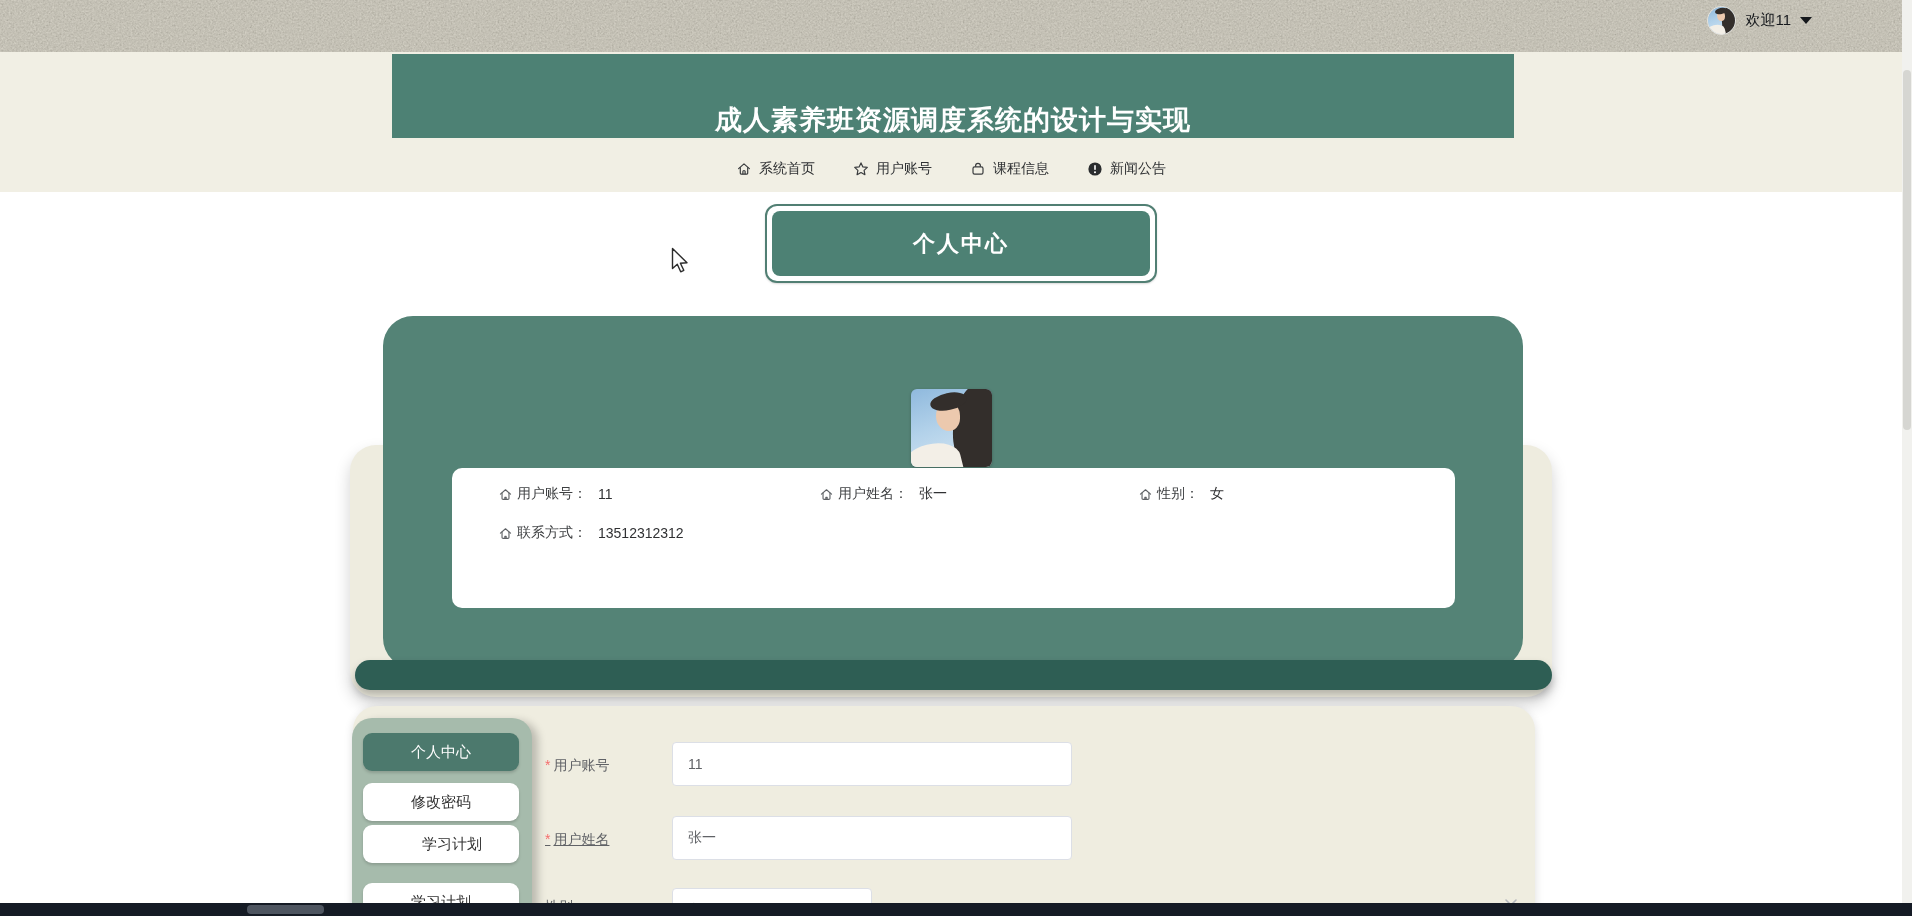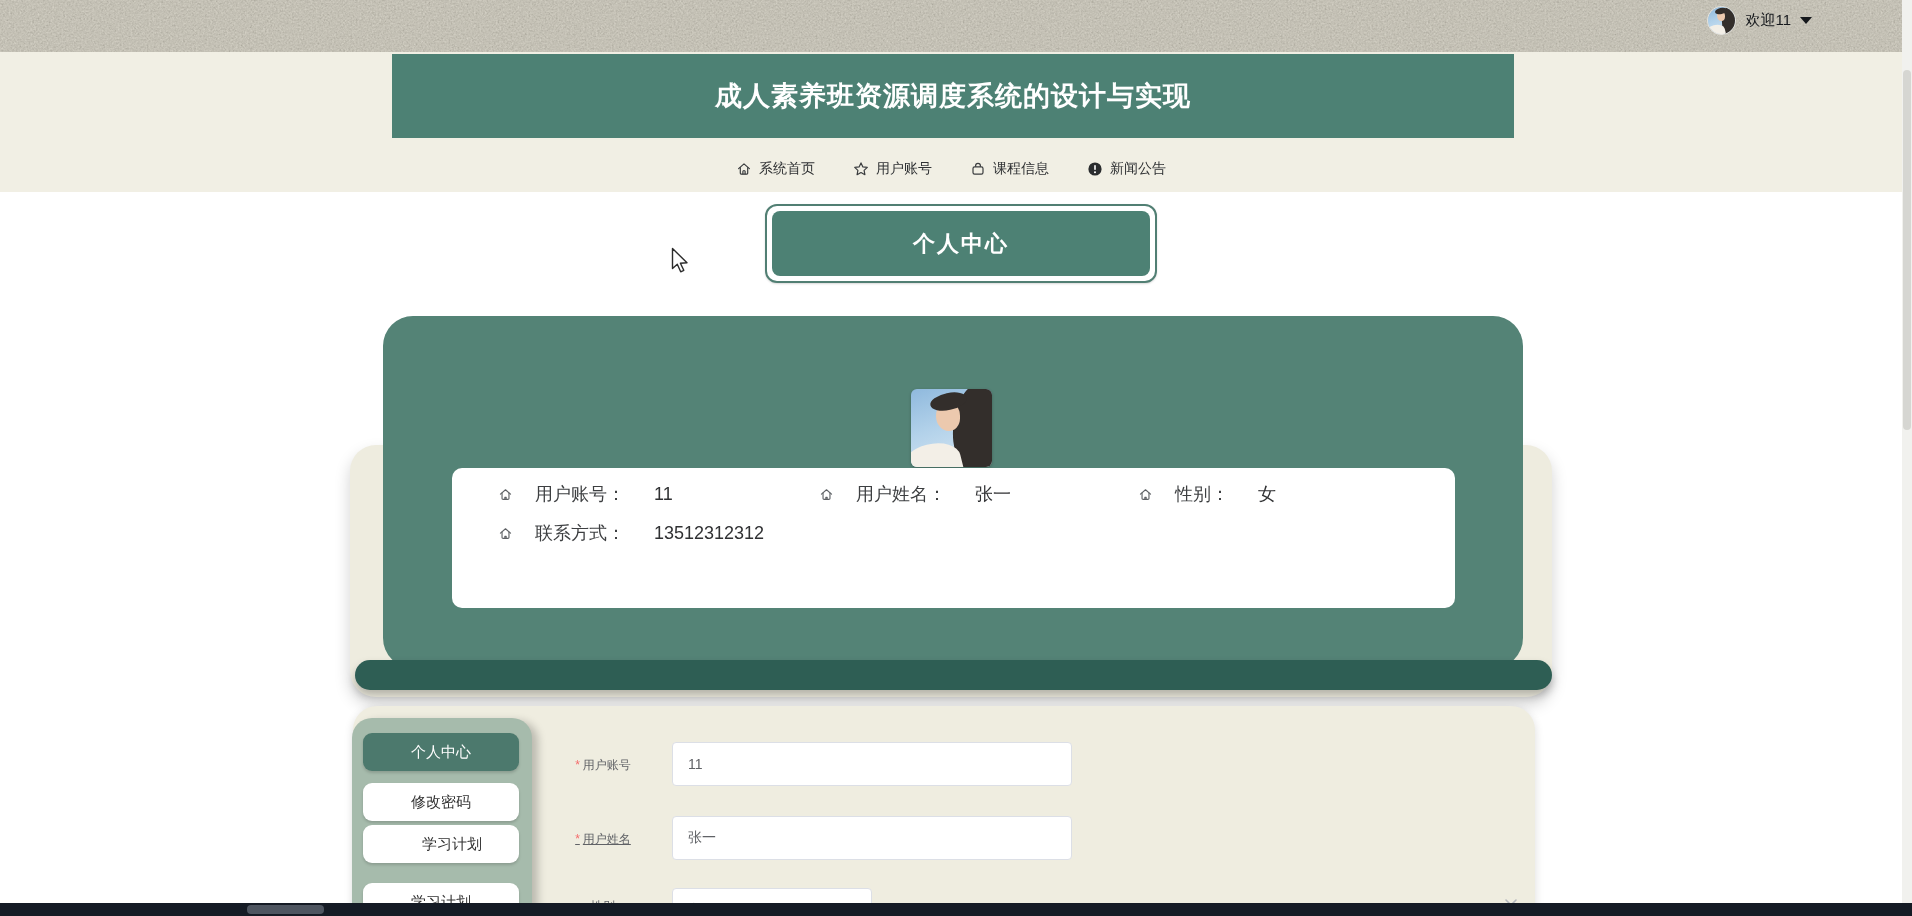--- a/index.html
+++ b/index.html
@@ -10,46 +10,46 @@
   
   .topbar { left:0; top:0; width:1912px; height:52px; background:#ccc6b1; overflow:hidden; }
   .topbar svg { position:absolute; left:0; top:0; }
   .user-chip { position:absolute; right:100px; top:0; height:40px; display:flex; align-items:center; gap:9px; z-index:5; }
   .mini-avatar { width:29px; height:29px; border-radius:50%; overflow:hidden; position:relative; border:1px solid rgba(255,255,255,.6); }
   .welcome { font-size:15px; color:#15181c; }
   .caret-down { width:0; height:0; border-left:6px solid transparent; border-right:6px solid transparent; border-top:7px solid #15181c; }
 
   
   .cream-band { left:0; top:52px; width:1902px; height:140px; background:#f1efe4; }
-  .banner { left:392px; top:54px; width:1122px; height:84px; background:#4d8174; display:flex; align-items:center; justify-content:center; }
+  .banner { left:392px; top:54px; width:1122px; height:84px; background:#4d8174; display:flex; align-items:flex-end; justify-content:center; }
   .banner-title { color:#ffffff; font-size:27px; font-weight:bold; letter-spacing:1px; }
   .nav-row { left:0; top:148px; width:1902px; height:42px; display:flex; align-items:center; justify-content:center; gap:38px;text-align:center; }
   .nav-item { display:flex; align-items:center; gap:7px; font-size:14px; color:#2f3133; cursor:pointer; }
   .nav-item svg { display:block; }
 
   
   .title-frame { left:765px; top:204px; width:392px; height:79px; background:#ffffff; border:2px solid #517f73; border-radius:12px; padding:5px; box-shadow:0 1px 2px rgba(0,0,0,.15); }
   .title-inner { width:100%; height:100%; background:#4d8174; border-radius:8px; display:flex; align-items:center; justify-content:center; }
   .title-inner span { color:#fff; font-size:22px; font-weight:bold; letter-spacing:2px; }
 
   
   .p-back { left:350px; top:445px; width:1202px; height:252px; background:#eeecdf; border-radius:26px; box-shadow:0 8px 16px rgba(0,0,0,.18); }
   .p-card { left:383px; top:316px; width:1140px; height:352px; background:#548376; border-radius:30px; }
   .p-photo { left:911px; top:389px; width:81px; height:78px; border-radius:6px; overflow:hidden; box-shadow:0 1px 3px rgba(0,0,0,.25); }
   .info-card { left:452px; top:468px; width:1003px; height:140px; background:#ffffff; border-radius:10px; }
-  .info-field { position:absolute; display:flex; align-items:center; gap:22px; font-size:18px; color:#3d3f41; height:18px; }
+  .info-field { position:absolute; display:flex; align-items:center; gap:4px; font-size:14px; color:#3d3f41; height:18px; }
   .info-field .val { margin-left:7px; color:#303133; }
   .base-pill { left:355px; top:660px; width:1197px; height:30px; background:#2e5e54; border-radius:15px; box-shadow:0 5px 9px rgba(0,0,0,.25); }
 
   
   .form-panel { left:353px; top:706px; width:1182px; height:210px; background:#efede0; border-radius:24px 24px 0 0; box-shadow:0 3px 10px rgba(0,0,0,.14); }
   .sidebar { left:352px; top:718px; width:180px; height:198px; background:#a6bbac; border-radius:20px 20px 0 0; box-shadow:6px 3px 8px rgba(0,0,0,.22); }
   .side-btn { position:absolute; left:11px; width:156px; height:38px; border-radius:9px; display:flex; align-items:center; justify-content:center; font-size:15px; background:#ffffff; color:#333; box-shadow:0 2px 3px rgba(0,0,0,.16); cursor:pointer; }
   .side-btn.active { background:#4c796d; color:#ffffff; }
-  .form-label { position:absolute; width:116px; text-align:center; font-size:12px; color:#606266; height:18px; line-height:18px; }
+  .form-label { position:absolute; width:116px; text-align:left; font-size:14px; color:#606266; height:18px; line-height:18px; }
   .req-star { color:#f56c6c; margin-right:3px; }
   .form-input { position:absolute; height:44px; background:#fff; border:1px solid #dcdfe6; border-radius:4px; font-size:14px; color:#606266; padding:0 15px; outline:none; font-family:"Liberation Sans","DejaVu Sans",sans-serif; }
   .select-arrow { left:1504px; top:893px; color:#b4b7bd; }
 
   
   .photo-art { position:absolute; inset:0; background:linear-gradient(160deg,#8fb9dd 0%,#b3d2ea 45%,#dbe9f4 100%); }
   .photo-art .hair { position:absolute; right:-14%; top:-8%; width:62%; height:118%; background:#332e2b; border-radius:50% 46% 42% 58%; transform:rotate(7deg); }
   .photo-art .face { position:absolute; left:31%; top:17%; width:30%; height:37%; background:#ecc9ae; border-radius:50% 50% 46% 54%; }
   .photo-art .fringe { position:absolute; left:24%; top:5%; width:46%; height:22%; background:#332e2b; border-radius:50%; transform:rotate(-12deg); }
   .photo-art .shirt { position:absolute; left:-10%; bottom:-14%; width:72%; height:44%; background:#f3efe7; border-radius:48% 52% 0 0; transform:rotate(-14deg); }

